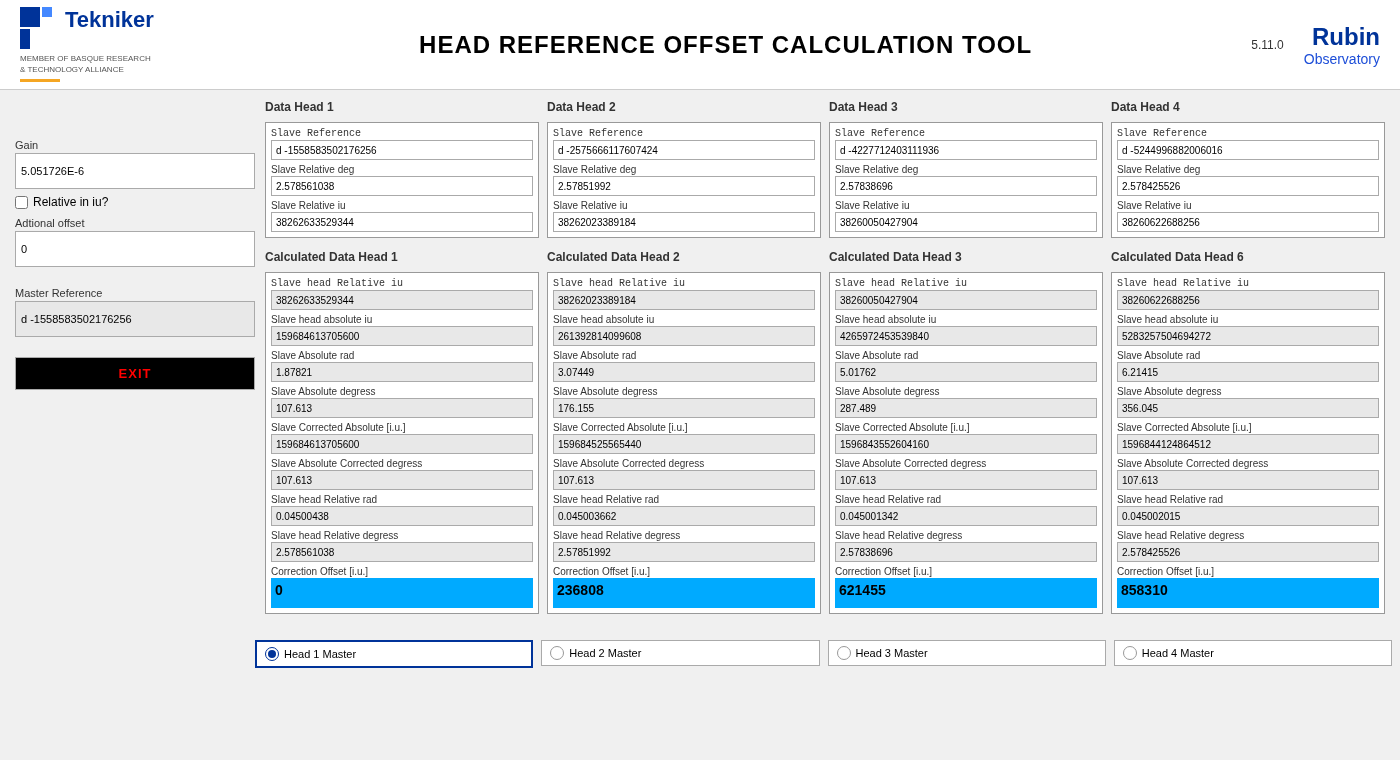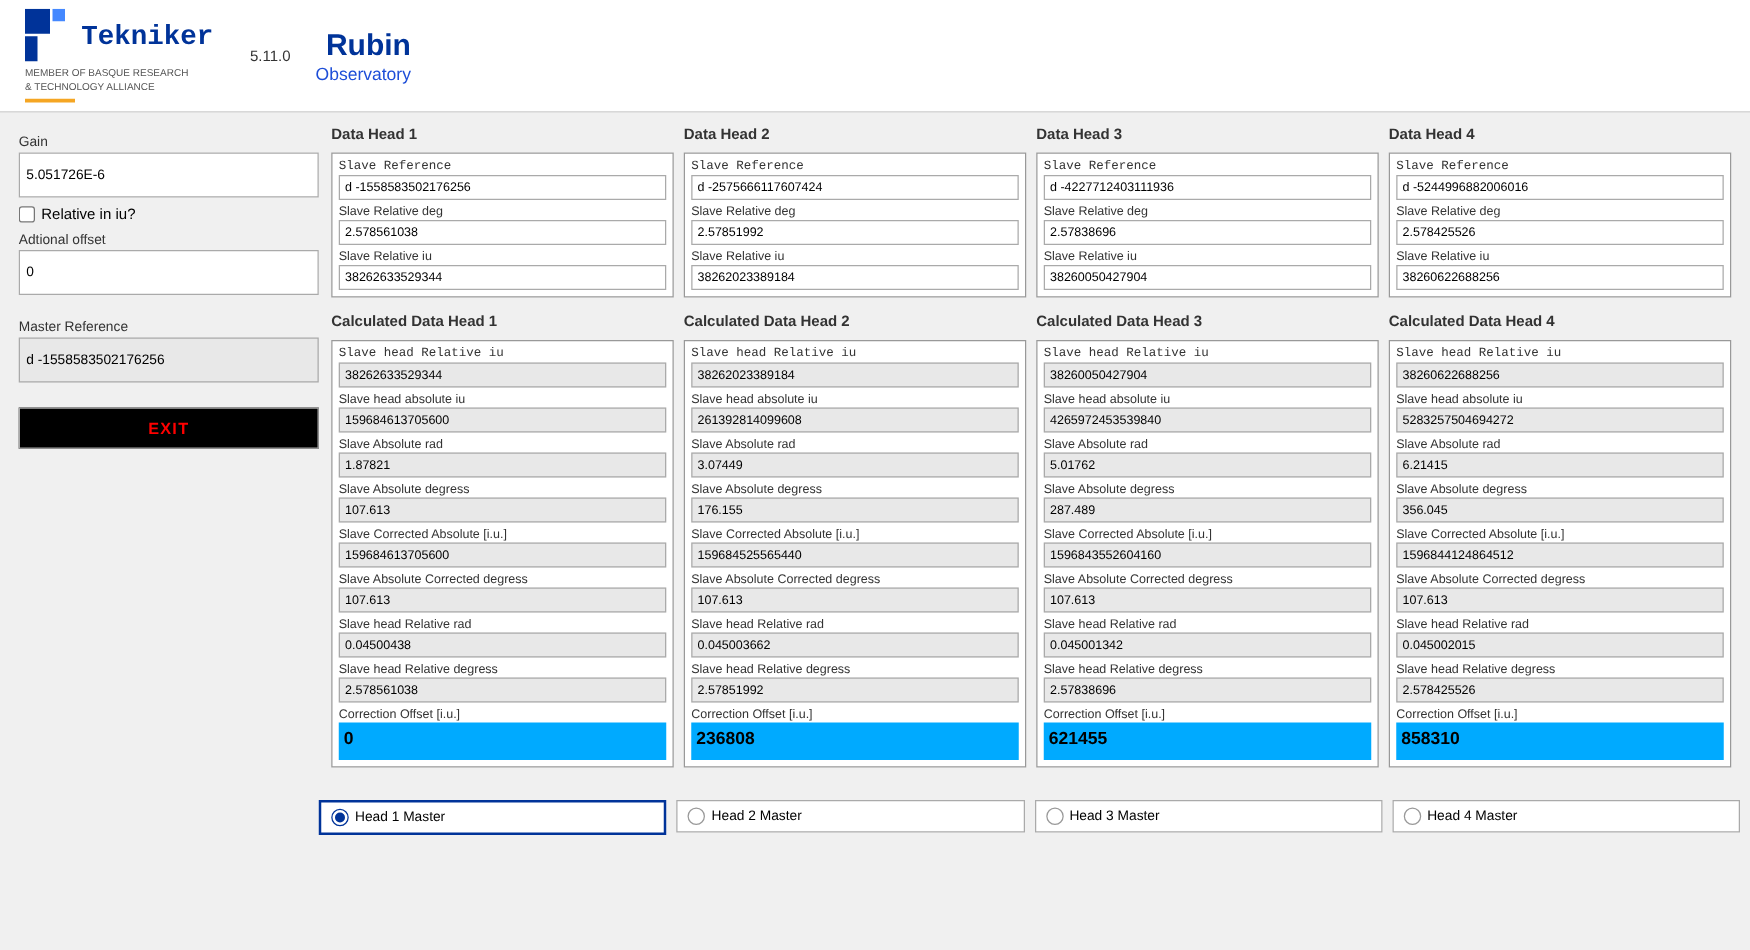--- a/index.html
+++ b/index.html
@@ -19,22 +19,21 @@
       border-bottom: 1px solid #ccc;
       height: 90px;
     }
     .logo-area {
       display: flex;
       flex-direction: column;
       width: 180px;
     }
     .logo-t {
       display: flex;
-      align-items: center;
-      font-family: Liberation Mono, monospace;
+      align-items: flex-start;
     }
     .tekniker-text {
       font-size: 22px;
       font-weight: bold;
       color: #003399;
     }
     .member-text {
       font-size: 8px;
       color: #555;
       line-height: 1.3;
@@ -73,20 +72,21 @@
       color: #1d4ed8;
     }
     .main-content {
       display: flex;
       padding: 10px 15px;
       gap: 10px;
     }
     .left-panel {
       width: 240px;
       flex-shrink: 0;
+      margin-top: 31px;
     }
     .label {
       font-size: 11px;
       color: #333;
       margin-bottom: 2px;
       margin-top: 8px;
     }
     .input-field {
       width: 100%;
       padding: 3px 5px;
@@ -227,20 +227,23 @@
       <svg width="45" height="45" viewBox="0 0 45 45">
         <rect x="0" y="0" width="20" height="20" fill="#003399"></rect>
         <rect x="22" y="0" width="10" height="10" fill="#4488ff"></rect>
         <rect x="0" y="22" width="10" height="20" fill="#003399"></rect>
       </svg>
       <span class="tekniker-text">Tekniker</span>
     </div>
     <div class="member-text">MEMBER OF BASQUE RESEARCH<br>&amp; TECHNOLOGY ALLIANCE</div>
     <div class="yellow-line"></div>
   </div>
+  <div class="title-area">
+    <div class="main-title">HEAD REFERENCE OFFSET CALCULATION TOOL</div>
+  </div>
   <div class="version-area">5.11.0</div>
   <div class="rubin-area">
     <div class="rubin-text">Rubin</div>
     <div class="observatory-text">Observatory</div>
   </div>
 </div>
 
 <div class="main-content">
 
   <div class="left-panel">
@@ -278,21 +281,21 @@
       </div>
       <div class="data-column">
         <div class="column-title">Data Head 3</div>
         <div class="section-box"><div class="field-label">Slave Reference</div><input type="text" class="field-value white-bg" value="d -4227712403111936" style=""><div class="field-label">Slave Relative deg</div><input type="text" class="field-value white-bg" value="2.57838696" style=""><div class="field-label">Slave Relative iu</div><input type="text" class="field-value white-bg" value="38260050427904" style=""></div>
         <div class="column-title">Calculated Data Head 3</div>
         <div class="section-box"><div class="field-label">Slave head Relative iu</div><input type="text" class="field-value" value="38260050427904" style=""><div class="field-label">Slave head absolute iu</div><input type="text" class="field-value" value="4265972453539840" style=""><div class="field-label">Slave Absolute rad</div><input type="text" class="field-value" value="5.01762" style=""><div class="field-label">Slave Absolute degress</div><input type="text" class="field-value" value="287.489" style=""><div class="field-label">Slave Corrected Absolute [i.u.]</div><input type="text" class="field-value" value="1596843552604160" style=""><div class="field-label">Slave Absolute Corrected degress</div><input type="text" class="field-value" value="107.613" style=""><div class="field-label">Slave head Relative rad</div><input type="text" class="field-value" value="0.045001342" style=""><div class="field-label">Slave head Relative degress</div><input type="text" class="field-value" value="2.57838696" style=""><div class="field-label">Correction Offset [i.u.]</div><div class="correction-value">621455</div></div>
       </div>
       <div class="data-column">
         <div class="column-title">Data Head 4</div>
         <div class="section-box"><div class="field-label">Slave Reference</div><input type="text" class="field-value white-bg" value="d -5244996882006016" style=""><div class="field-label">Slave Relative deg</div><input type="text" class="field-value white-bg" value="2.578425526" style=""><div class="field-label">Slave Relative iu</div><input type="text" class="field-value white-bg" value="38260622688256" style=""></div>
-        <div class="column-title">Calculated Data Head 4</div>
+        <div class="column-title">Calculated Data Head 6</div>
         <div class="section-box"><div class="field-label">Slave head Relative iu</div><input type="text" class="field-value" value="38260622688256" style=""><div class="field-label">Slave head absolute iu</div><input type="text" class="field-value" value="5283257504694272" style=""><div class="field-label">Slave Absolute rad</div><input type="text" class="field-value" value="6.21415" style=""><div class="field-label">Slave Absolute degress</div><input type="text" class="field-value" value="356.045" style=""><div class="field-label">Slave Corrected Absolute [i.u.]</div><input type="text" class="field-value" value="1596844124864512" style=""><div class="field-label">Slave Absolute Corrected degress</div><input type="text" class="field-value" value="107.613" style=""><div class="field-label">Slave head Relative rad</div><input type="text" class="field-value" value="0.045002015" style=""><div class="field-label">Slave head Relative degress</div><input type="text" class="field-value" value="2.578425526" style=""><div class="field-label">Correction Offset [i.u.]</div><div class="correction-value">858310</div></div>
       </div>
     </div>
 </div>
 
 <div class="bottom-row" id="bottom-row">
 <div class="bottom-item">
       <div class="radio-master-row selected">
         <div class="radio-circle filled">
           <div class="radio-dot"></div>

